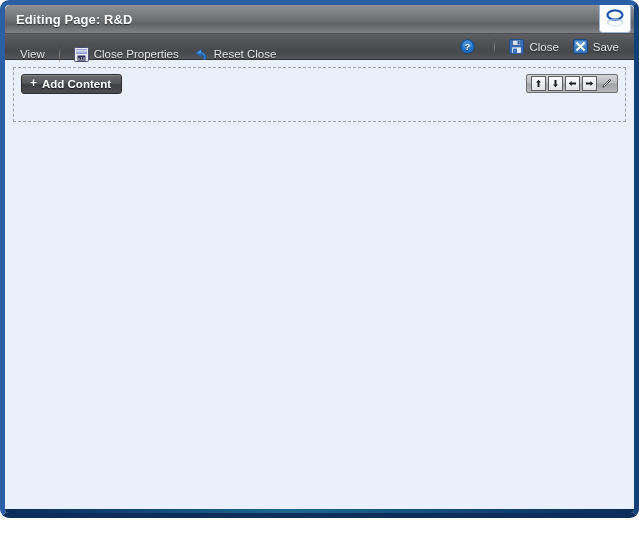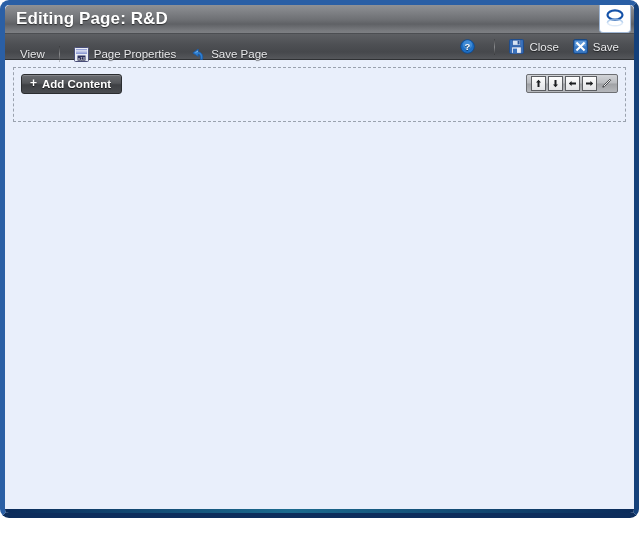--- a/index.html
+++ b/index.html
@@ -62,21 +62,21 @@
         #6e7074 52%,
         #5f6165 68%,
         #75777b 88%,
         #7e8084 100%);
     border-bottom: 1px solid #4c4e52;
     display: flex;
     align-items: center;
   }
   .titlebar-title {
     color: #ffffff;
-    font-size: 17px;
+    font-size: 13px;
     font-weight: bold;
     margin-left: 11px;
     letter-spacing: 0.1px;
     text-shadow: 0 1px 1px rgba(0,0,0,0.55);
     white-space: nowrap;
   }
   .brand-logo {
     position: absolute;
     right: 3px;
     top: -1px;
@@ -251,31 +251,31 @@
             <span class="ic">
               <svg width="15" height="15" viewBox="0 0 15 15">
                 <rect x="0.5" y="0.5" width="14" height="14" rx="1" fill="#e9ecf4" stroke="#4a4f7a"></rect>
                 <rect x="2" y="2" width="11" height="5" fill="#8e9bd4"></rect>
                 <rect x="2" y="2.9" width="11" height="0.9" fill="#ffffff" opacity="0.75"></rect>
                 <rect x="2" y="4.4" width="11" height="0.9" fill="#ffffff" opacity="0.75"></rect>
                 <rect x="3.5" y="8.5" width="8" height="5" fill="#2b2f5c"></rect>
                 <text x="7.5" y="12.6" font-size="4.2" fill="#ffffff" text-anchor="middle" font-family="Liberation Sans, sans-serif">x13</text>
               </svg>
             </span>
-            <span>Page Properties</span>
+            <span>Close Properties</span>
           </div>
 
           <div class="tb-item">
             <span class="ic">
               <svg width="16" height="15" viewBox="0 0 16 15">
                 <path d="M12.6 12.4 C13.4 8.6 11.8 5.2 8.2 4.7 L8.2 2.1 L2.8 5.9 L8.2 9.4 L8.2 7.0 C10.1 7.4 10.9 9.4 10.3 12.4 Z" fill="#2f7fd0" stroke="#1a5ba8" stroke-width="0.8" stroke-linejoin="round"></path>
                 <path d="M4.4 5.9 L8.0 3.4 L8.0 4.9 Z" fill="#8fc2ef" opacity="0.8"></path>
               </svg>
             </span>
-            <span>Save Page</span>
+            <span>Reset Close</span>
           </div>
         </div>
 
         <div class="tb-right">
 
           <div class="tb-item">
             <span class="ic">
               <svg width="15" height="15" viewBox="0 0 15 15">
                 <circle cx="7.5" cy="7.5" r="6.8" fill="#1f6fc4" stroke="#0d4a90" stroke-width="0.9"></circle>
                 <circle cx="7.5" cy="5.8" r="4.6" fill="#4f97dd" opacity="0.7"></circle>

